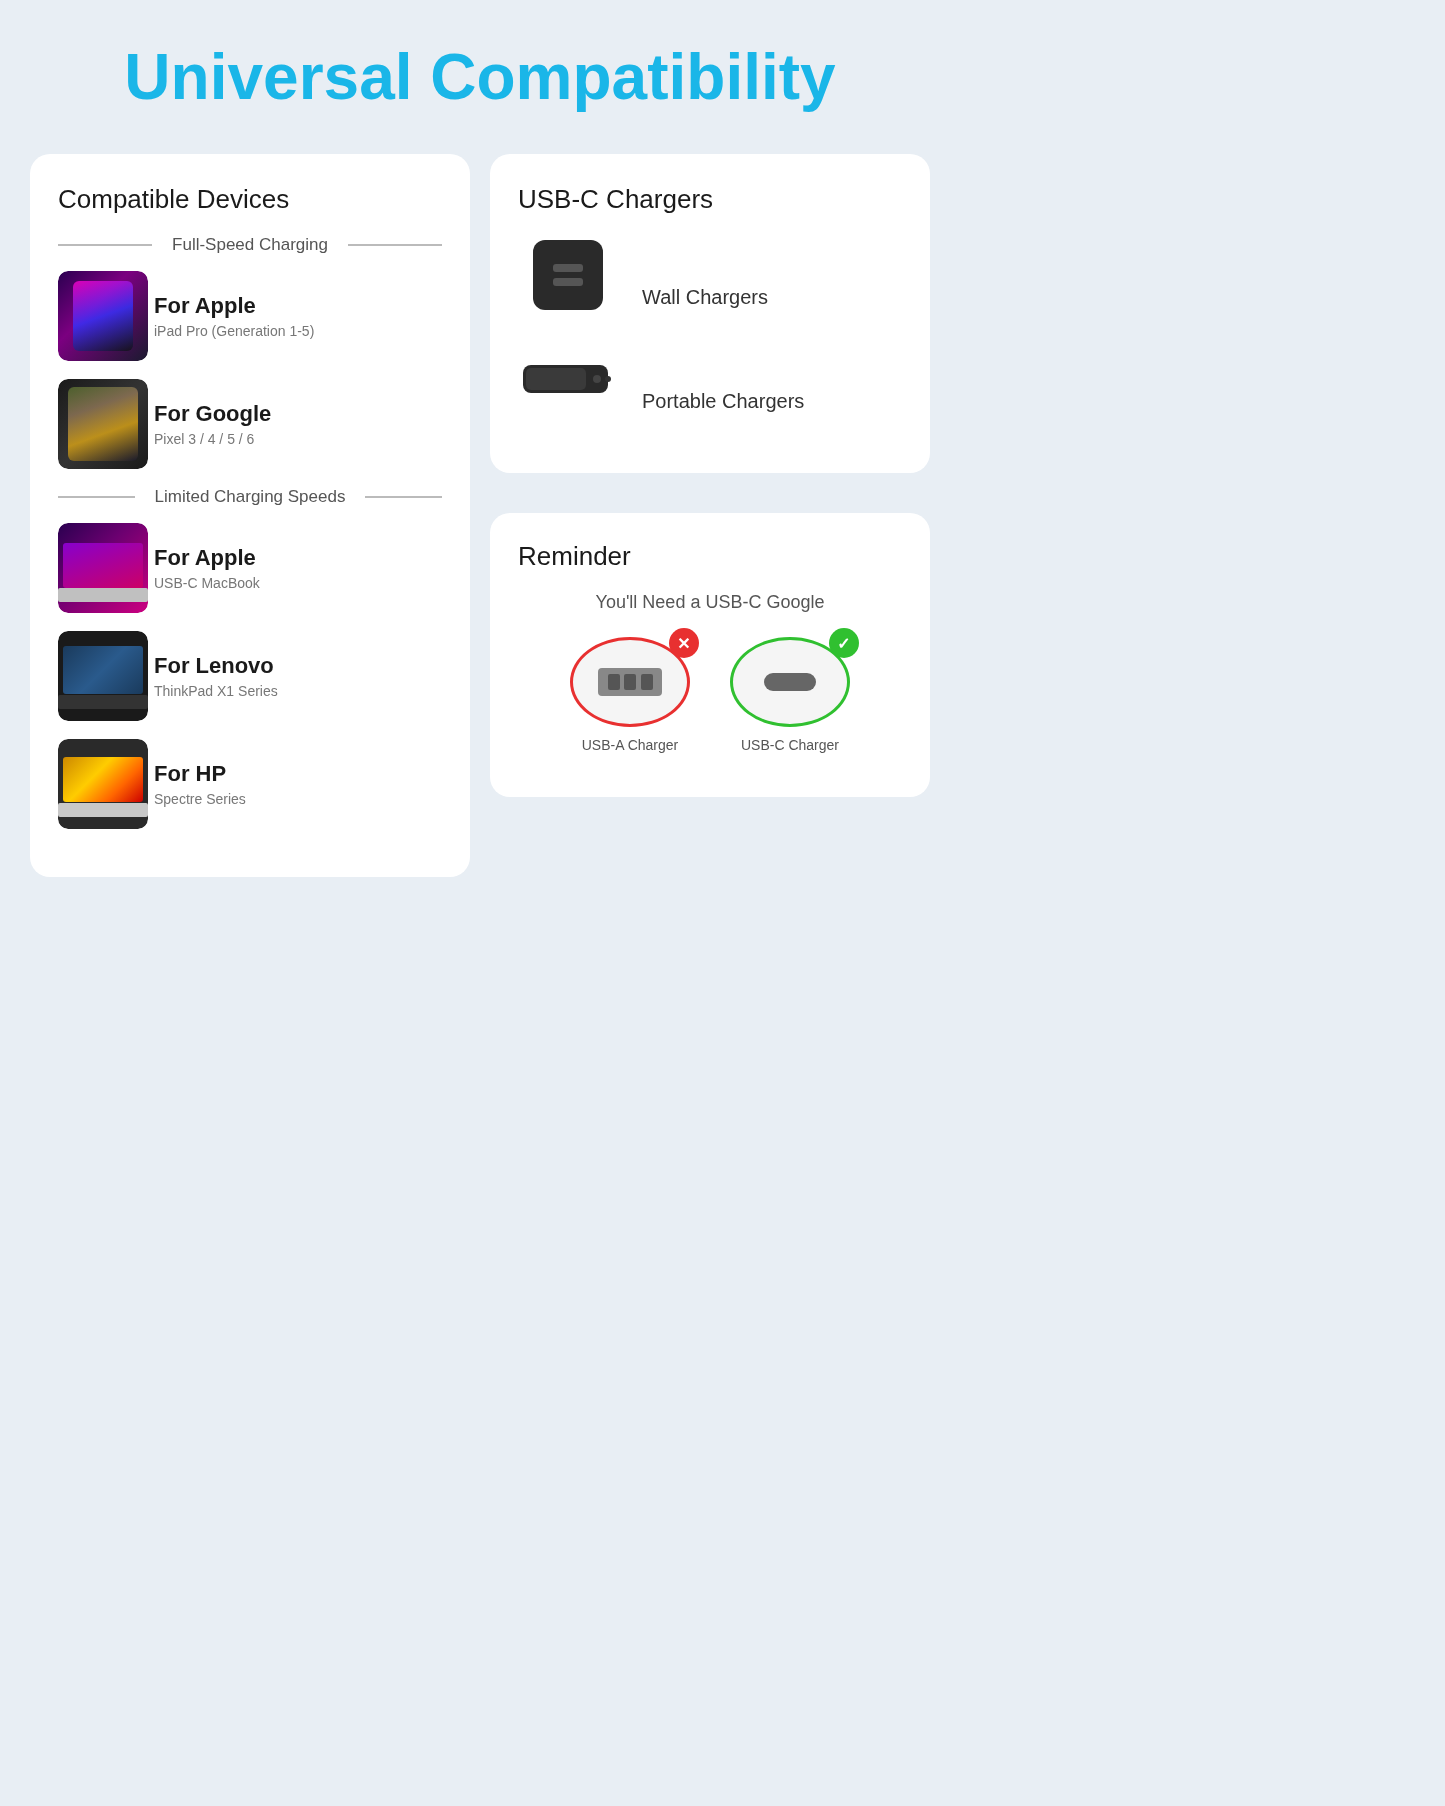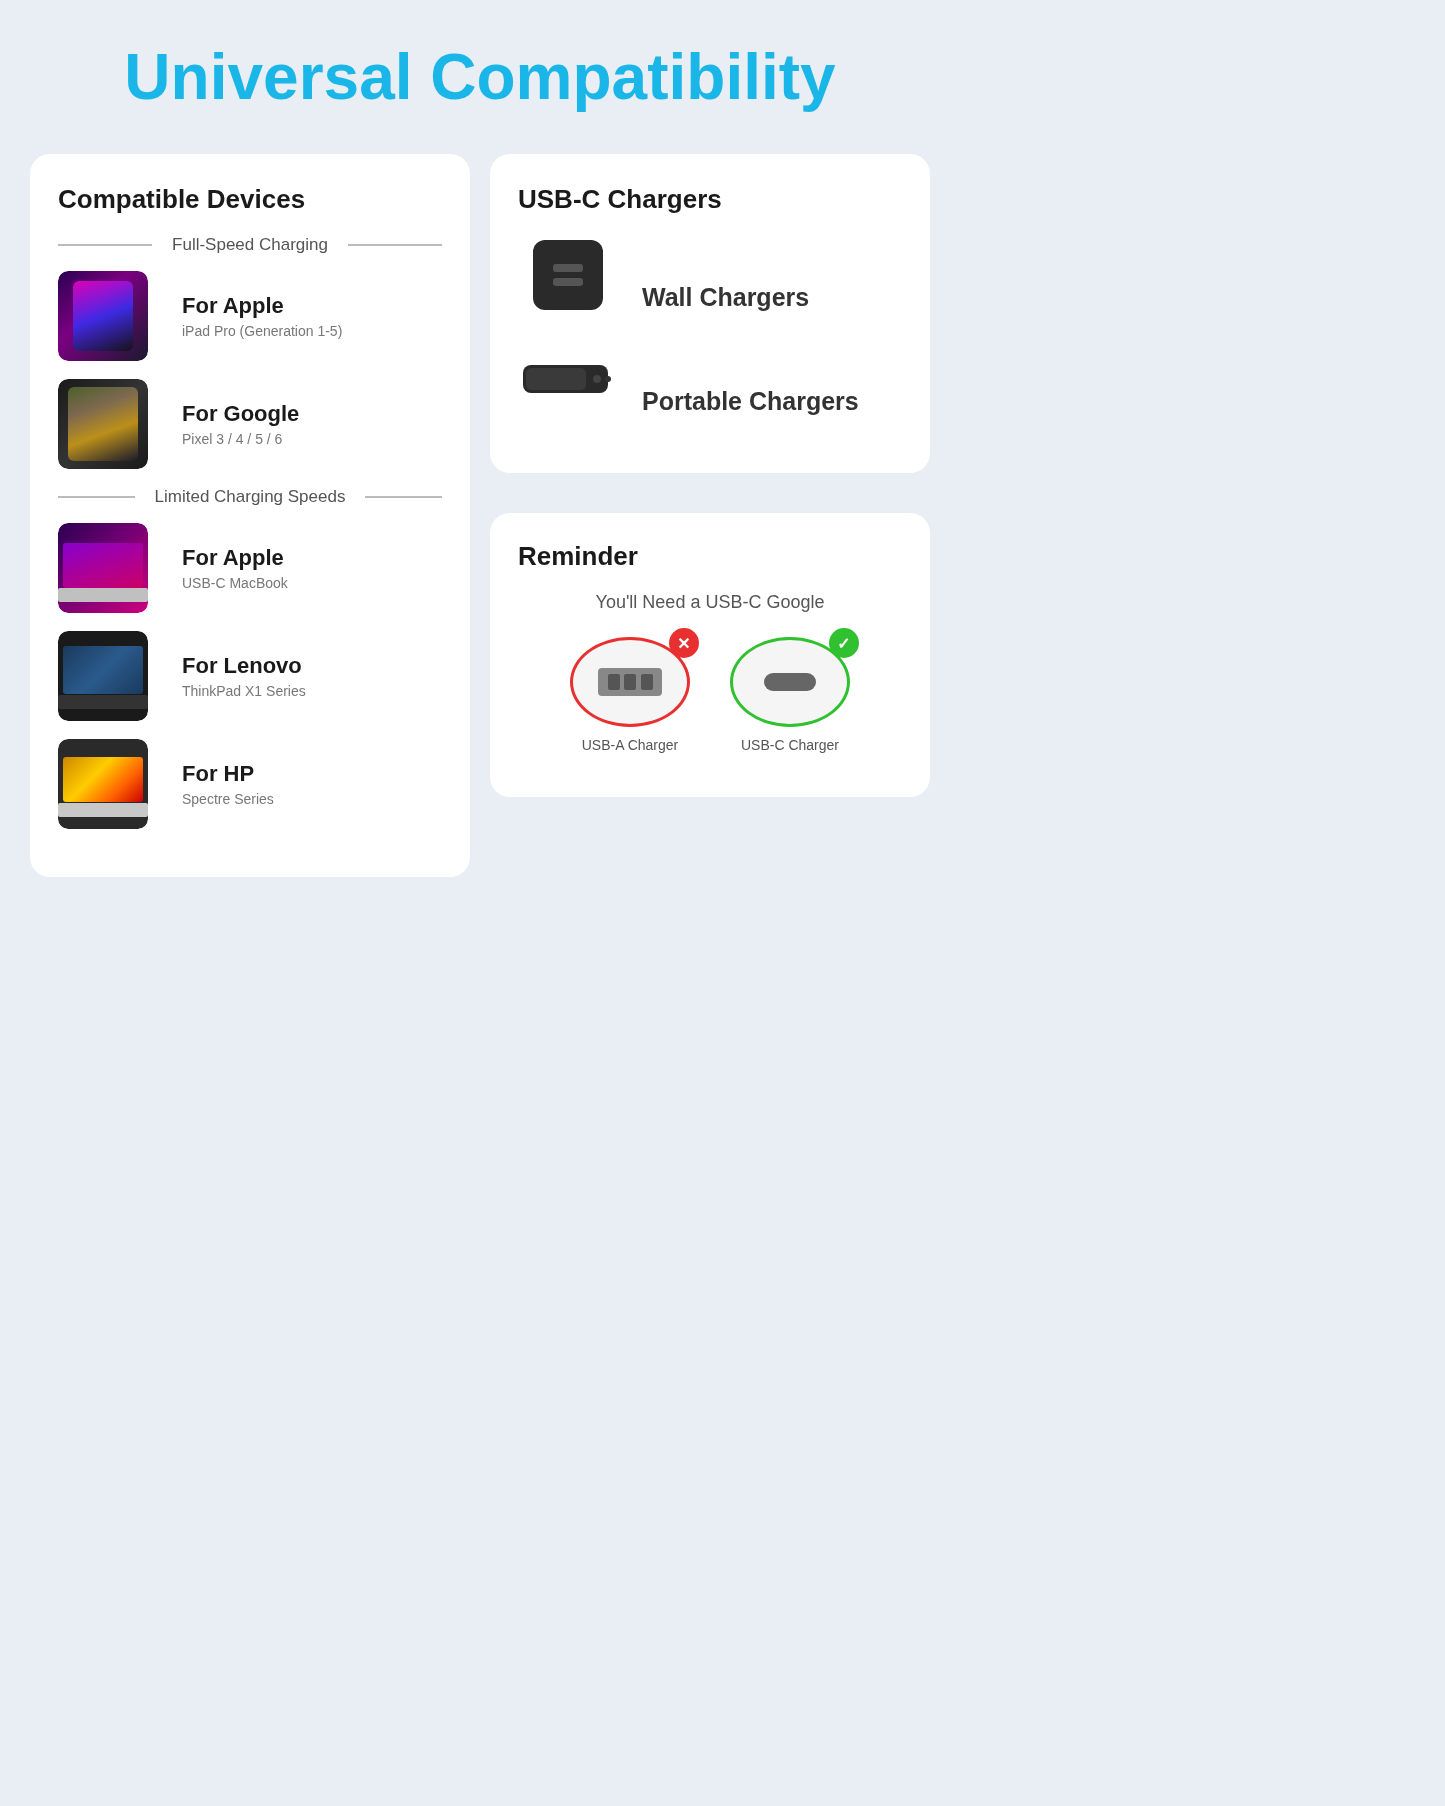--- a/index.html
+++ b/index.html
@@ -26,21 +26,21 @@
       gap: 20px;
       width: 100%;
     }
     .card {
       background: #fff;
       border-radius: 20px;
       padding: 30px 28px;
     }
     .card-title {
       font-size: 26px;
-      font-weight: 700;
+      font-weight: 400;
       color: #1a1a1a;
       margin-bottom: 20px;
     }
     
     .section-divider {
       display: flex;
       align-items: center;
       gap: 20px;
       margin: 18px 0 16px;
       color: #555;
@@ -48,21 +48,21 @@
       font-weight: 500;
     }
     .divider-line {
       flex: 1;
       height: 1.5px;
       background: #bbb;
     }
     .device-item {
       display: flex;
       align-items: center;
-      gap: 34px;
+      gap: 6px;
       margin-bottom: 18px;
     }
     .device-img-box {
       width: 90px;
       height: 90px;
       border-radius: 10px;
       overflow: hidden;
       flex-shrink: 0;
       display: flex;
       align-items: center;
@@ -232,23 +232,23 @@
       border-radius: 3px;
     }
     .wall-charger-shape::after {
       content: '';
       display: block;
       width: 30px; height: 8px;
       background: #555;
       border-radius: 3px;
     }
     .charger-label {
-      font-size: 25px;
+      font-size: 20px;
       color: #333;
-      font-weight: 700;
+      font-weight: 400;
       margin-top: 44px;
     }
     
     .reminder-card {
       background: #fff;
       border-radius: 20px;
       padding: 28px;
       margin-top: 20px;
     }
     .reminder-subtitle {

